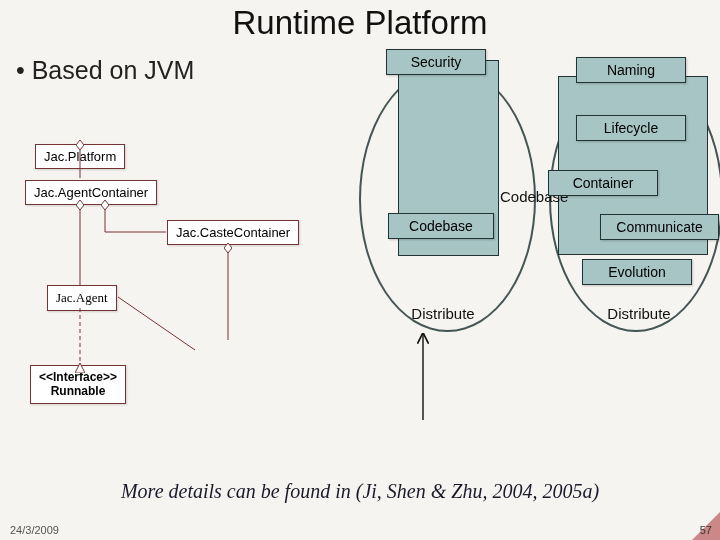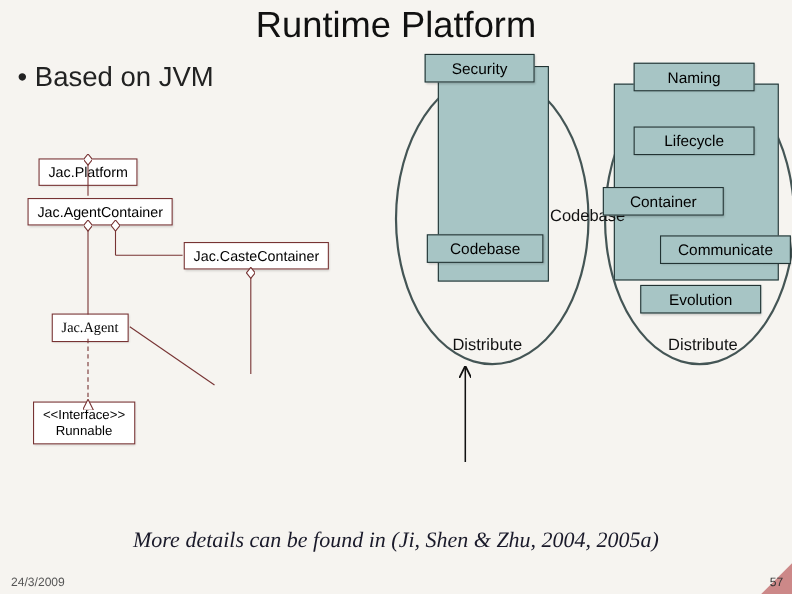--- a/index.html
+++ b/index.html
@@ -4,21 +4,21 @@
 <style>
   body{margin:0;padding:0;font-family:Arial,Helvetica,sans-serif;background:#fff;}
   .slide{position:relative;width:720px;height:540px;background:#f6f4f0;overflow:hidden;}
   .title{position:absolute;top:4px;left:0;right:0;text-align:center;font-size:33px;color:#111;}
   .bullet{position:absolute;top:56px;left:16px;font-size:25px;color:#222;text-align:right;}
   .citation{position:absolute;top:480px;left:0;right:0;text-align:center;font-size:20px;font-style:italic;font-family:'Times New Roman',serif;color:#1a1a2a;}
   .date{position:absolute;bottom:4px;left:10px;font-size:11px;color:#555;}
   .pagenum{position:absolute;bottom:4px;right:8px;font-size:11px;color:#333;}
   .corner{position:absolute;bottom:0;right:0;width:0;height:0;border-left:28px solid transparent;border-bottom:28px solid #c88;}
   .uml-box{position:absolute;border:1px solid #733;background:#fff;text-align:center;font-size:13px;padding:4px 8px;box-shadow:1px 1px 2px rgba(0,0,0,.15);white-space:nowrap;}
-  .uml-box.interface{font-size:12px;line-height:1.2;}
+  .uml-box.interface{font-size:12px;line-height:1.2;font-weight:bold;}
   svg.lines{position:absolute;top:0;left:0;pointer-events:none;}
   .ellipse{position:absolute;border:2px solid #455;border-radius:50%;background:rgba(255,255,255,.0);}
   .panel{position:absolute;background:#a7c5c5;border:1px solid #233;}
   .label{position:absolute;font-size:15px;color:#111;text-align:center;}
   .box{position:absolute;background:#a7c5c5;border:1px solid #233;text-align:center;font-size:14px;padding:4px 6px;box-shadow:1px 1px 2px rgba(0,0,0,.2);}
 </style>
 </head>
 <body>
 
 <div class="slide">

